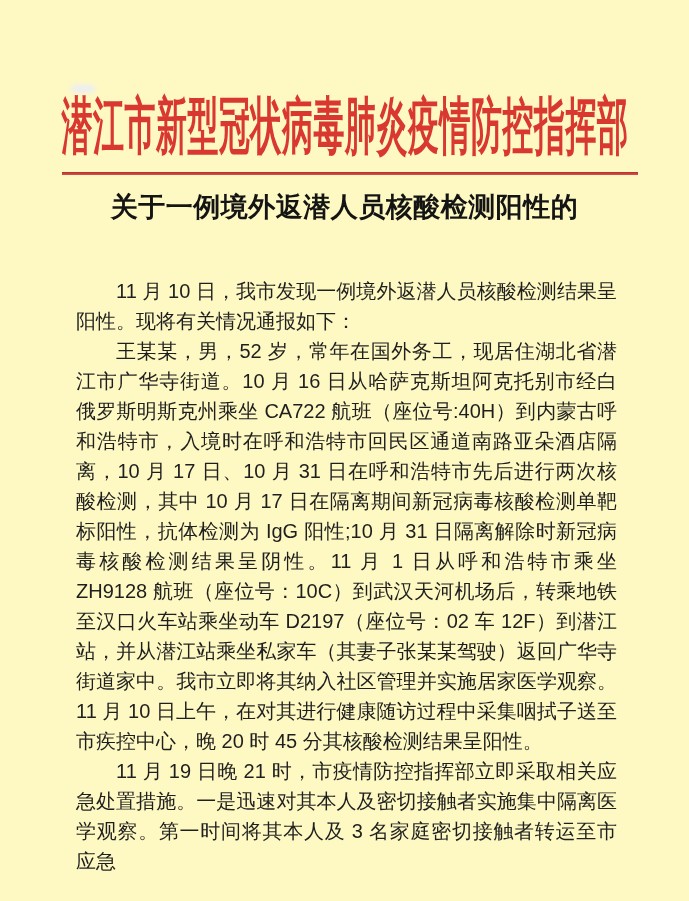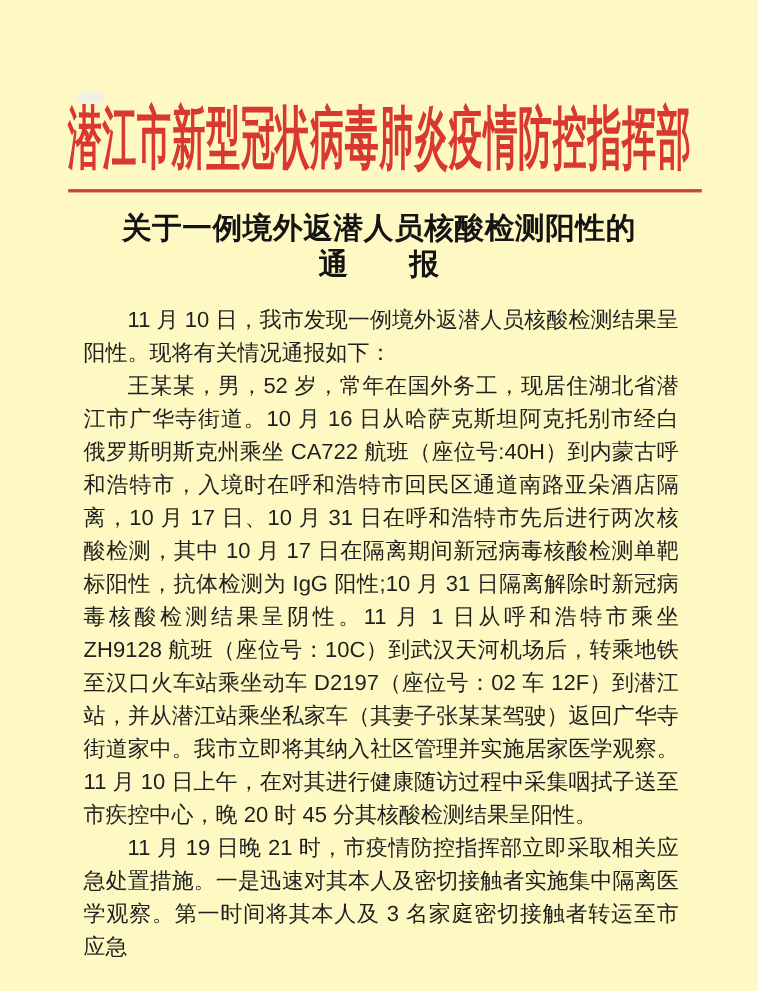--- a/index.html
+++ b/index.html
@@ -92,21 +92,20 @@
   <div class="smudge"></div>
 
   <div class="red-head">
     <div class="red-head-text">潜江市新型冠状病毒肺炎疫情防控指挥部</div>
   </div>
 
   <div class="red-line"></div>
 
   <div class="title-block">
     <div class="title-line">关于一例境外返潜人员核酸检测阳性的</div>
-    <div class="title-line">通　　报</div>
   </div>
 
   <div class="body-text">
     <p>11 月 10 日，我市发现一例境外返潜人员核酸检测结果呈阳性。现将有关情况通报如下：</p>
     <p>王某某，男，52 岁，常年在国外务工，现居住湖北省潜江市广华寺街道。10 月 16 日从哈萨克斯坦阿克托别市经白俄罗斯明斯克州乘坐 CA722 航班（座位号:40H）到内蒙古呼和浩特市，入境时在呼和浩特市回民区通道南路亚朵酒店隔离，10 月 17 日、10 月 31 日在呼和浩特市先后进行两次核酸检测，其中 10 月 17 日在隔离期间新冠病毒核酸检测单靶标阳性，抗体检测为 IgG 阳性;10 月 31 日隔离解除时新冠病毒核酸检测结果呈阴性。11 月 1 日从呼和浩特市乘坐 ZH9128 航班（座位号：10C）到武汉天河机场后，转乘地铁至汉口火车站乘坐动车 D2197（座位号：02 车 12F）到潜江站，并从潜江站乘坐私家车（其妻子张某某驾驶）返回广华寺街道家中。我市立即将其纳入社区管理并实施居家医学观察。11 月 10 日上午，在对其进行健康随访过程中采集咽拭子送至市疾控中心，晚 20 时 45 分其核酸检测结果呈阳性。</p>
     <p>11 月 19 日晚 21 时，市疫情防控指挥部立即采取相关应急处置措施。一是迅速对其本人及密切接触者实施集中隔离医学观察。第一时间将其本人及 3 名家庭密切接触者转运至市应急</p>
   </div>
 
 </div>
 

